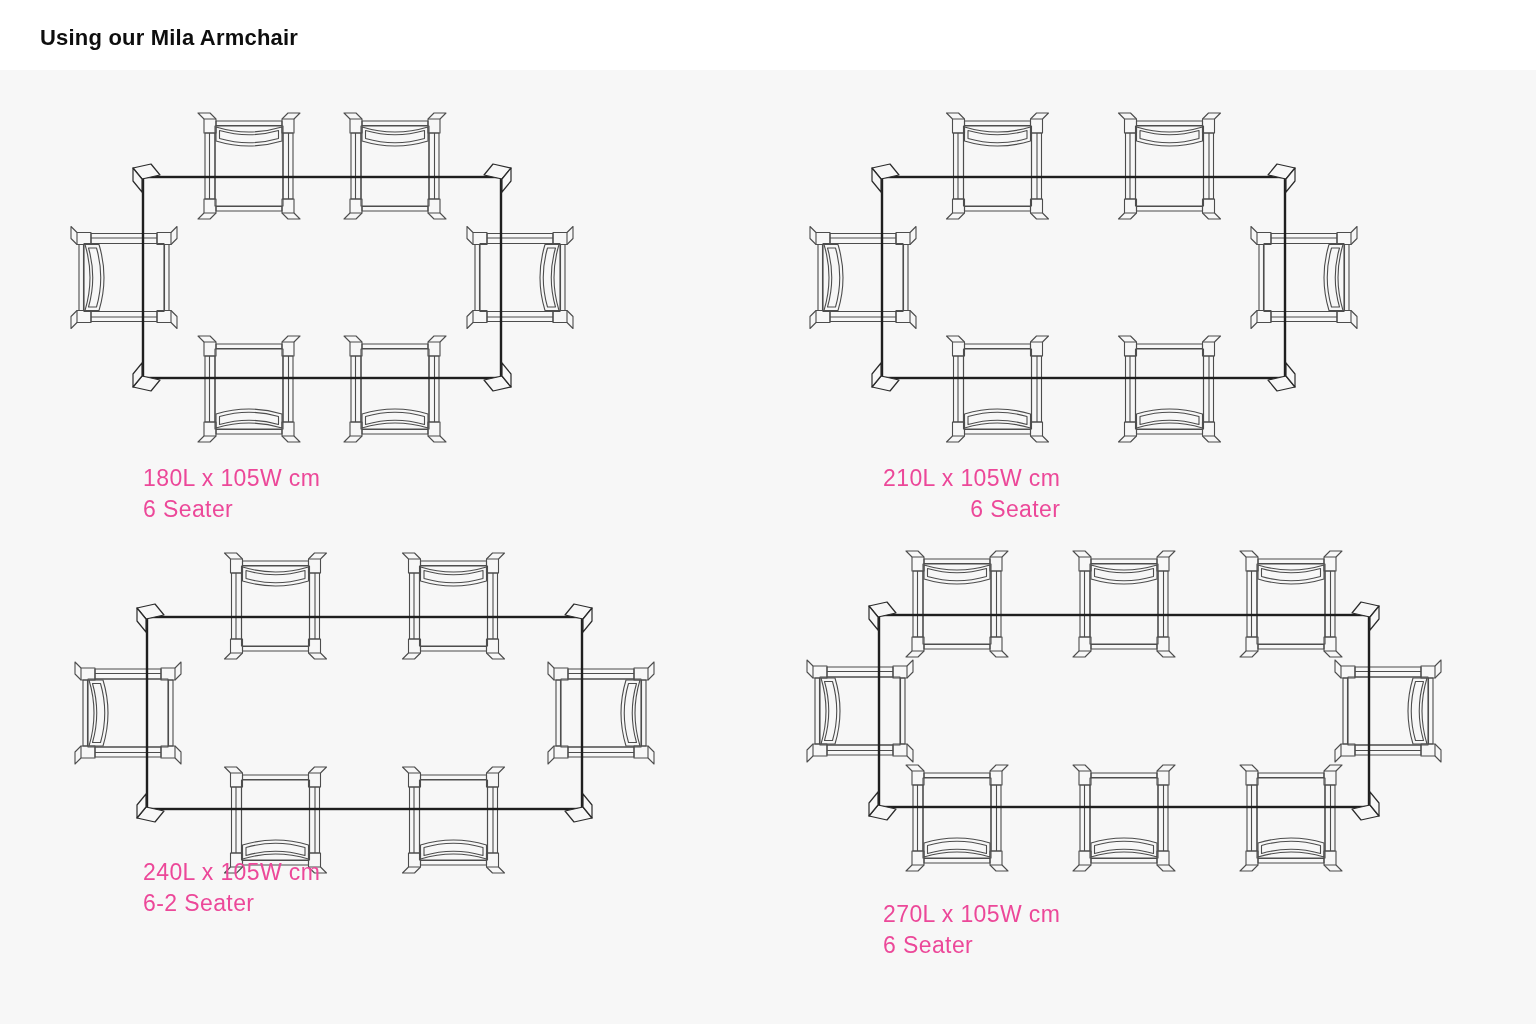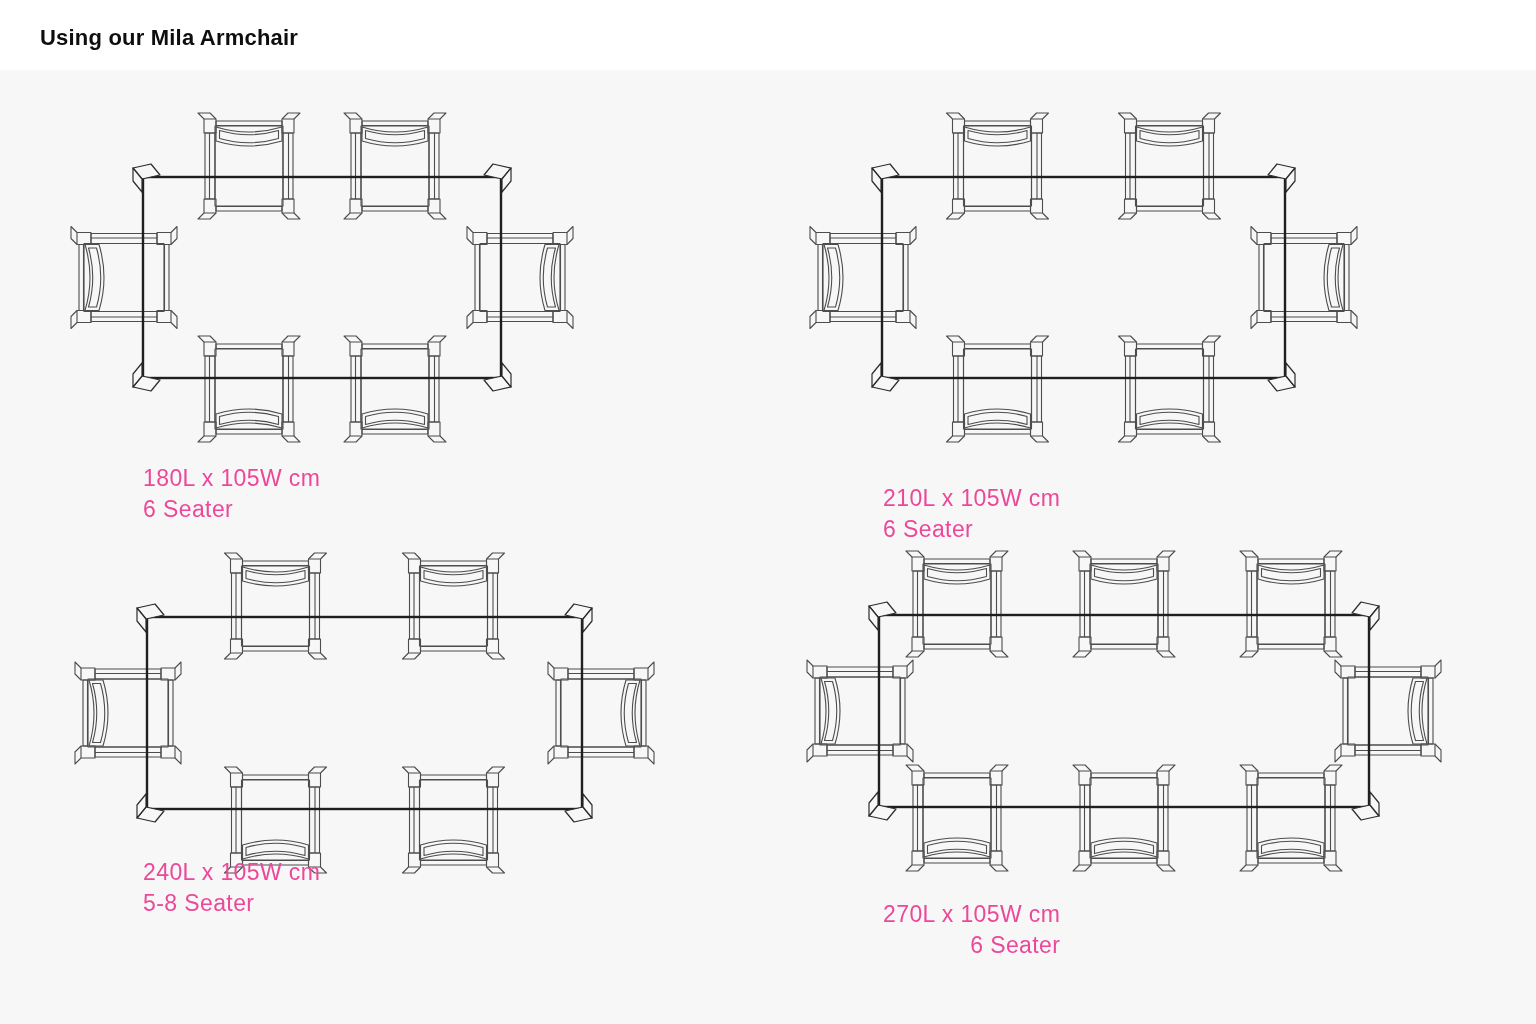--- a/index.html
+++ b/index.html
@@ -24,23 +24,23 @@
     position:absolute;left:0;top:0;width:1536px;height:1024px;
     display:block;
   }
   .caption{
     position:absolute;z-index:3;
     font-size:23px;line-height:31px;font-weight:400;
     color:#ec4899;letter-spacing:0.4px;
   }
   .caption .dim, .caption .seater{display:block;}
   .cap-1{left:143px;top:463px;}
-  .cap-2{left:883px;top:483px;}
+  .cap-2{left:883px;top:463px;text-align:right;}
   .cap-3{left:143px;top:857px;}
-  .cap-4{left:883px;top:899px;text-align:right;}
+  .cap-4{left:883px;top:899px;}
 </style>
 </head>
 <body>
 
 <div class="panel"></div>
 
 <h1 class="page-title">Using our Mila Armchair</h1>
 
 <svg id="diagram-canvas" width="1536" height="1024" viewBox="0 0 1536 1024" xmlns="http://www.w3.org/2000/svg">
     <defs>
@@ -127,18 +127,18 @@
 <div class="caption cap-1">
   <span class="dim">180L x 105W cm</span>
   <span class="seater">6 Seater</span>
 </div>
 <div class="caption cap-2">
   <span class="dim">210L x 105W cm</span>
   <span class="seater">6 Seater</span>
 </div>
 <div class="caption cap-3">
   <span class="dim">240L x 105W cm</span>
-  <span class="seater">5-8 Seater</span>
+  <span class="seater">6-2 Seater</span>
 </div>
 <div class="caption cap-4">
   <span class="dim">270L x 105W cm</span>
   <span class="seater">6 Seater</span>
 </div>
 
 </body></html>

